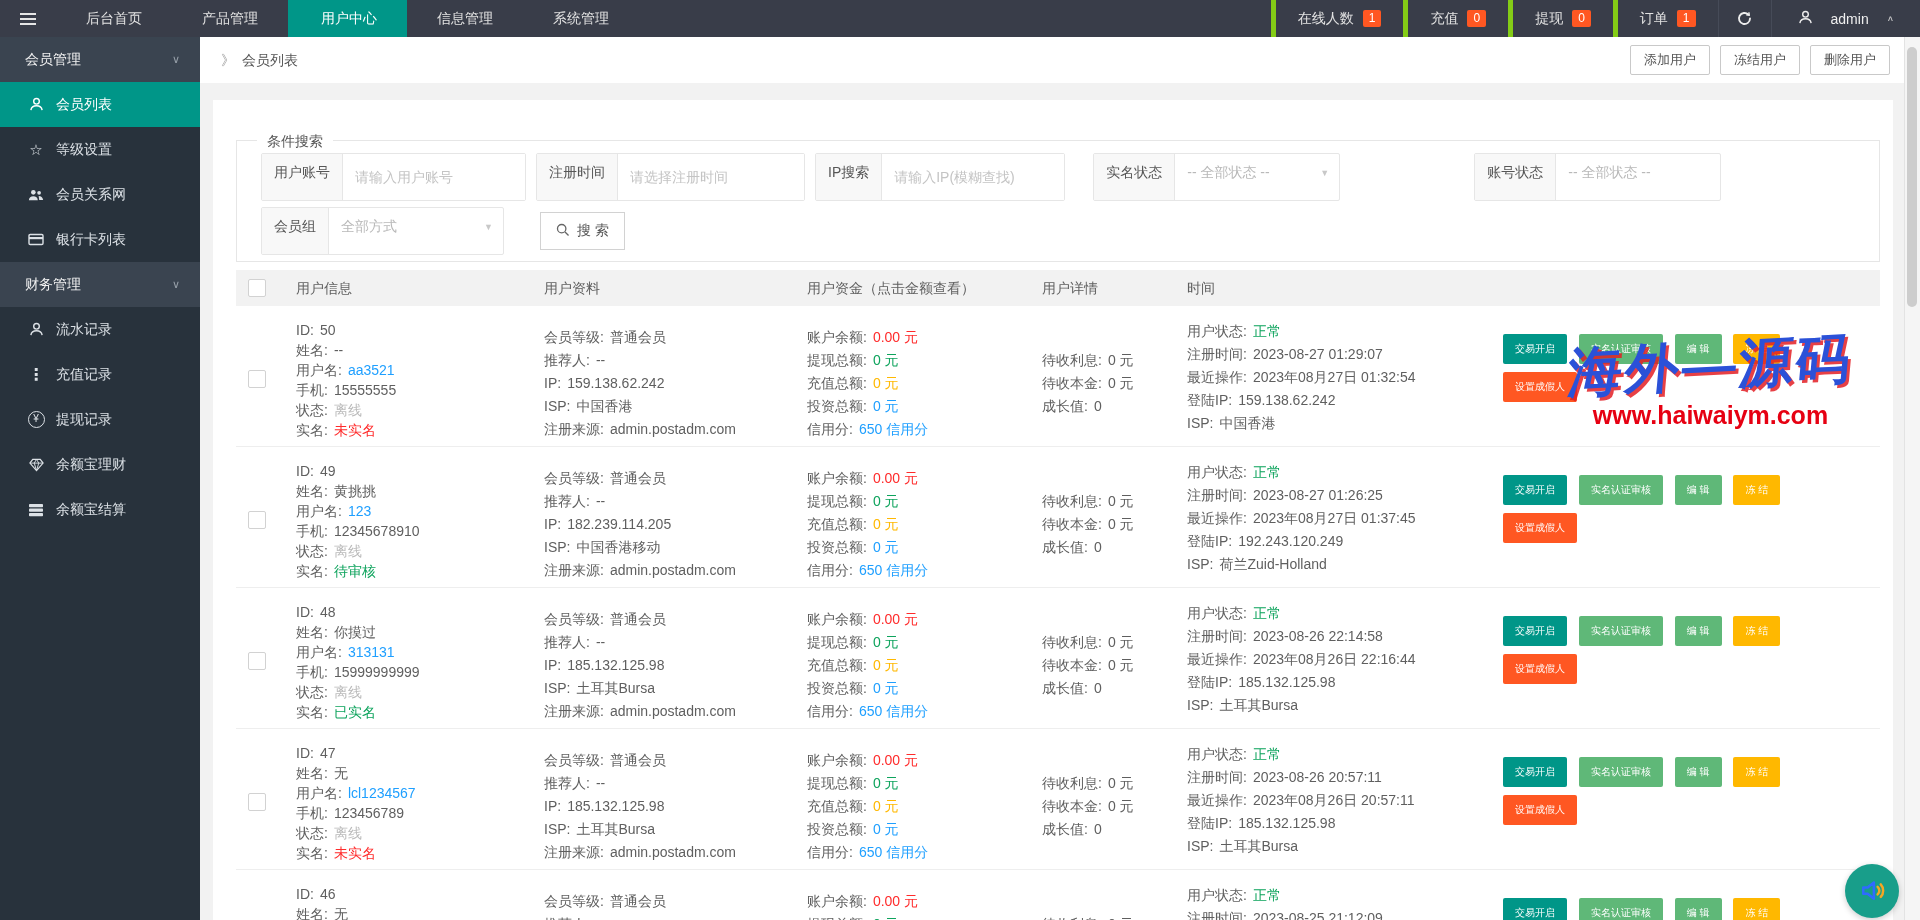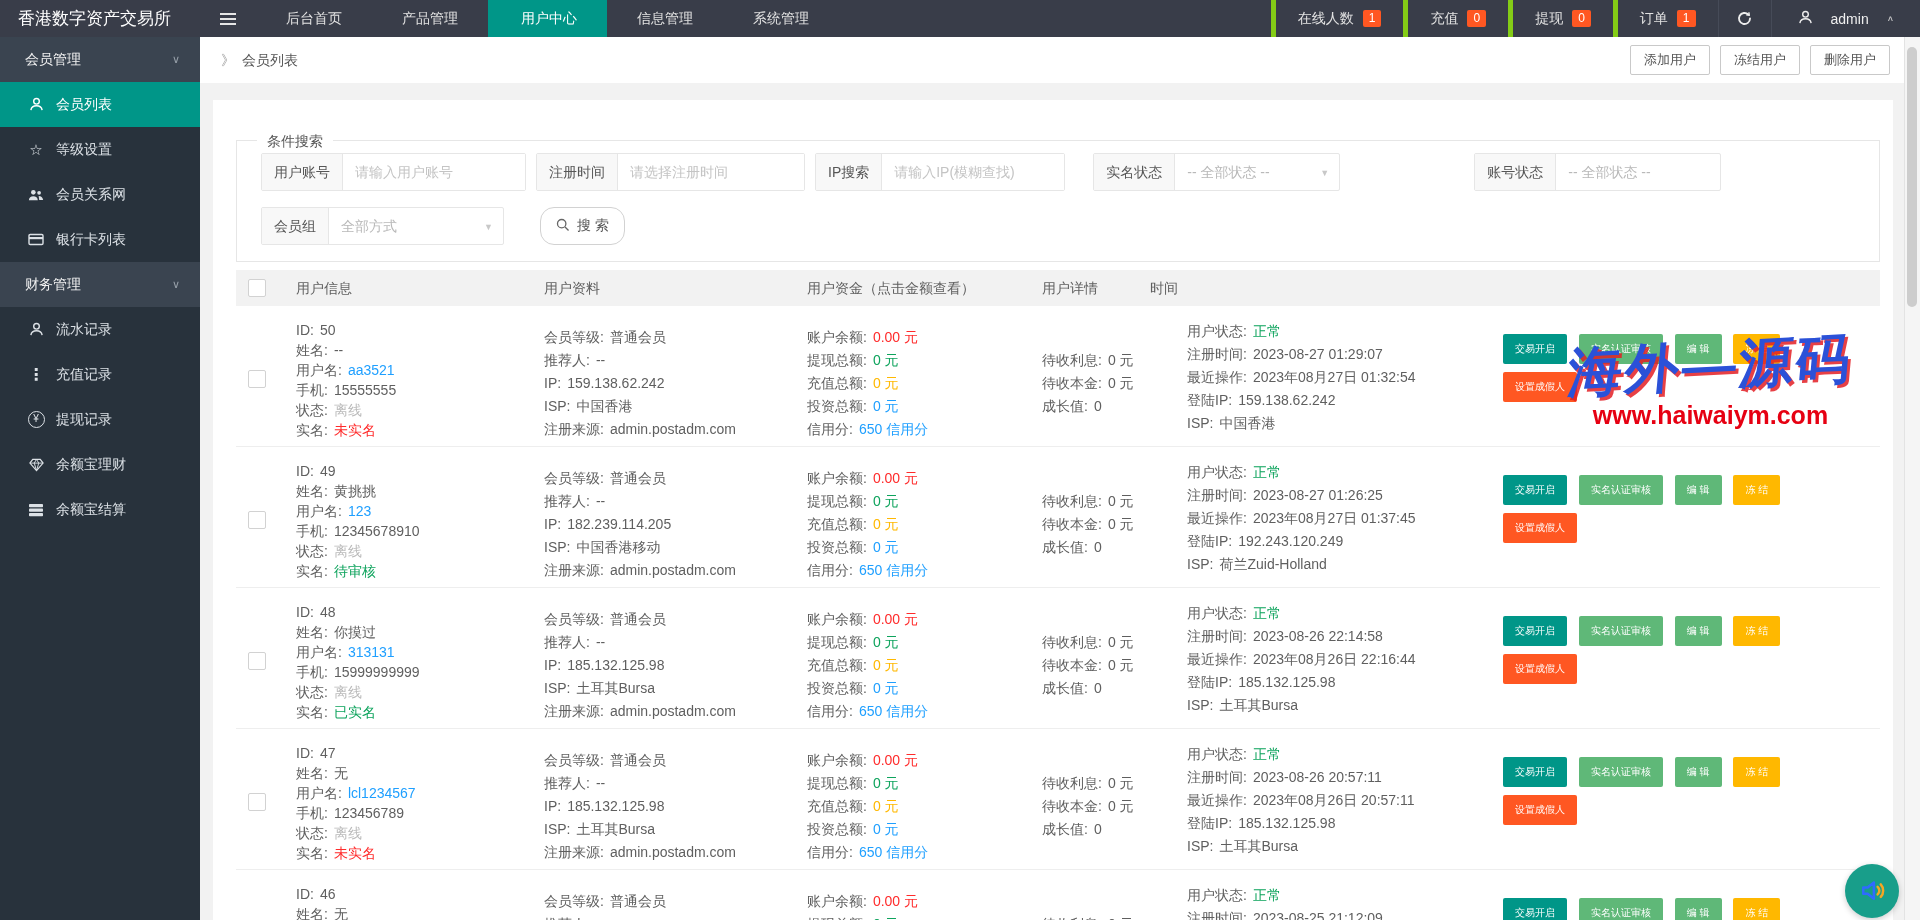--- a/index.html
+++ b/index.html
@@ -34,28 +34,28 @@
   .crumb{position:absolute;left:21px;top:0;line-height:46px;color:#555;}
   .crumb .arr{color:#999;margin-right:7px;}
   .crumb-btns{position:absolute;right:30px;top:8px;display:flex;gap:10px;}
   .btn-plain{height:30px;line-height:28px;box-sizing:border-box;padding:0 13px;background:#FFF;border:1px solid #C9C9C9;border-radius:2px;font-size:13px;color:#555;cursor:pointer;white-space:nowrap;}
   
   .card{position:absolute;left:213px;top:100px;width:1680px;height:860px;background:#FFF;}
   .field-box{position:absolute;left:23px;right:13px;top:40px;height:120px;border:1px solid #E6E6E6;}
   .field-legend{position:absolute;top:-10px;left:20px;background:#FFF;padding:0 10px;color:#555;line-height:20px;}
   .frow{position:absolute;left:24px;display:flex;align-items:center;}
   .frow1{top:12px;} .frow2{top:66px;}
-  .fgroup{display:flex;align-items:stretch;height:38px;box-sizing:border-box;border:1px solid #E6E6E6;border-radius:2px;margin-right:10px;background:#FFF;}
+  .fgroup{display:flex;align-items:stretch;height:48px;box-sizing:border-box;border:1px solid #E6E6E6;border-radius:2px;margin-right:10px;background:#FFF;}
   .flabel{background:#F8F8F8;border-right:1px solid #E6E6E6;padding:0 12px;line-height:36px;color:#565656;white-space:nowrap;}
   .finput{border:none;outline:none;padding:0 12px;font-size:14px;color:#666;font-family:inherit;}
   .finput::placeholder{color:#C4C4C4;}
   .fselect{position:relative;line-height:36px;padding:0 12px;color:#B9B9B9;cursor:pointer;}
   .fselect .caret{position:absolute;right:10px;top:1px;color:#C8C8C8;font-size:9px;}
   .ml18{margin-left:18px;} .ml124{margin-left:124px;}
-  .btn-search{display:flex;align-items:center;gap:7px;height:38px;box-sizing:border-box;padding:0 15px;margin-left:26px;border:1px solid #D2D2D2;border-radius:14px;background:#FFF;color:#565656;font-size:14px;cursor:pointer;}
+  .btn-search{display:flex;align-items:center;gap:7px;height:38px;box-sizing:border-box;padding:0 15px;margin-left:26px;border:1px solid #D2D2D2;border-radius:0;background:#FFF;color:#565656;font-size:14px;cursor:pointer;}
   
   .mtable{position:absolute;left:23px;right:13px;top:170px;}
   .thead{height:36px;background:#F2F2F2;position:relative;color:#5F5F5F;}
   .thead .hcell{position:absolute;line-height:36px;white-space:nowrap;}
   .checkbox{position:absolute;left:12px;width:18px;height:18px;border:1px solid #D2D2D2;border-radius:2px;background:#FFF;box-sizing:border-box;cursor:pointer;}
   .thead .checkbox{top:9px;}
   .trow{height:140px;border-bottom:1px solid #EEE;position:relative;}
   .trow .checkbox{top:64px;}
   .col{position:absolute;white-space:nowrap;}
   .col-info{left:60px;top:14px;line-height:20px;}
@@ -78,21 +78,20 @@
   .wm2{font-size:25px;font-weight:bold;color:#E60012;margin-top:-2px;white-space:nowrap;}
   
   .fab{position:absolute;left:1845px;top:864px;width:54px;height:54px;border-radius:50%;background:#189E8A;display:flex;align-items:center;justify-content:center;z-index:70;cursor:pointer;box-shadow:0 2px 6px rgba(0,0,0,.2);}
   .sb-track{position:absolute;right:0;top:37px;bottom:0;width:15px;background:#F5F5F5;border-left:1px solid #E3E3E3;z-index:80;}
   .sb-thumb{position:absolute;left:2px;top:10px;width:10px;height:260px;background:#CDCDCD;border-radius:5px;cursor:pointer;}
 </style>
 </head>
 <body>
 
 <header class="topbar">
-  <div class="brand">香港数字资产交易所</div>
   <div class="hamburger">
       <i></i>
       <i></i>
       <i></i>
     </div>
   <div class="nav-item" data-active="false">后台首页</div>
   <div class="nav-item" data-active="false">产品管理</div>
   <div class="nav-item" data-active="true">用户中心</div>
   <div class="nav-item" data-active="false">信息管理</div>
   <div class="nav-item" data-active="false">系统管理</div>
@@ -273,21 +272,21 @@
     </div>
   </div>
 
   <div class="mtable">
     <div class="thead">
       <span class="checkbox"></span>
       <span class="hcell" style="left:60px">用户信息</span>
       <span class="hcell" style="left:308px">用户资料</span>
       <span class="hcell" style="left:571px">用户资金（点击金额查看）</span>
       <span class="hcell" style="left:806px">用户详情</span>
-      <span class="hcell" style="left:914px">时间</span>
+      <span class="hcell" style="left:951px">时间</span>
     </div>
     <div>
 
         <div class="trow">
           <span class="checkbox"></span>
           <div class="col col-info">
             <div><span class="lbl">ID:</span><span class="val">50</span></div>
             <div><span class="lbl">姓名:</span><span class="val">--</span></div>
             <div><span class="lbl">用户名:</span><span class="val c-link">aa3521</span></div>
             <div><span class="lbl">手机:</span><span class="val">15555555</span></div>

